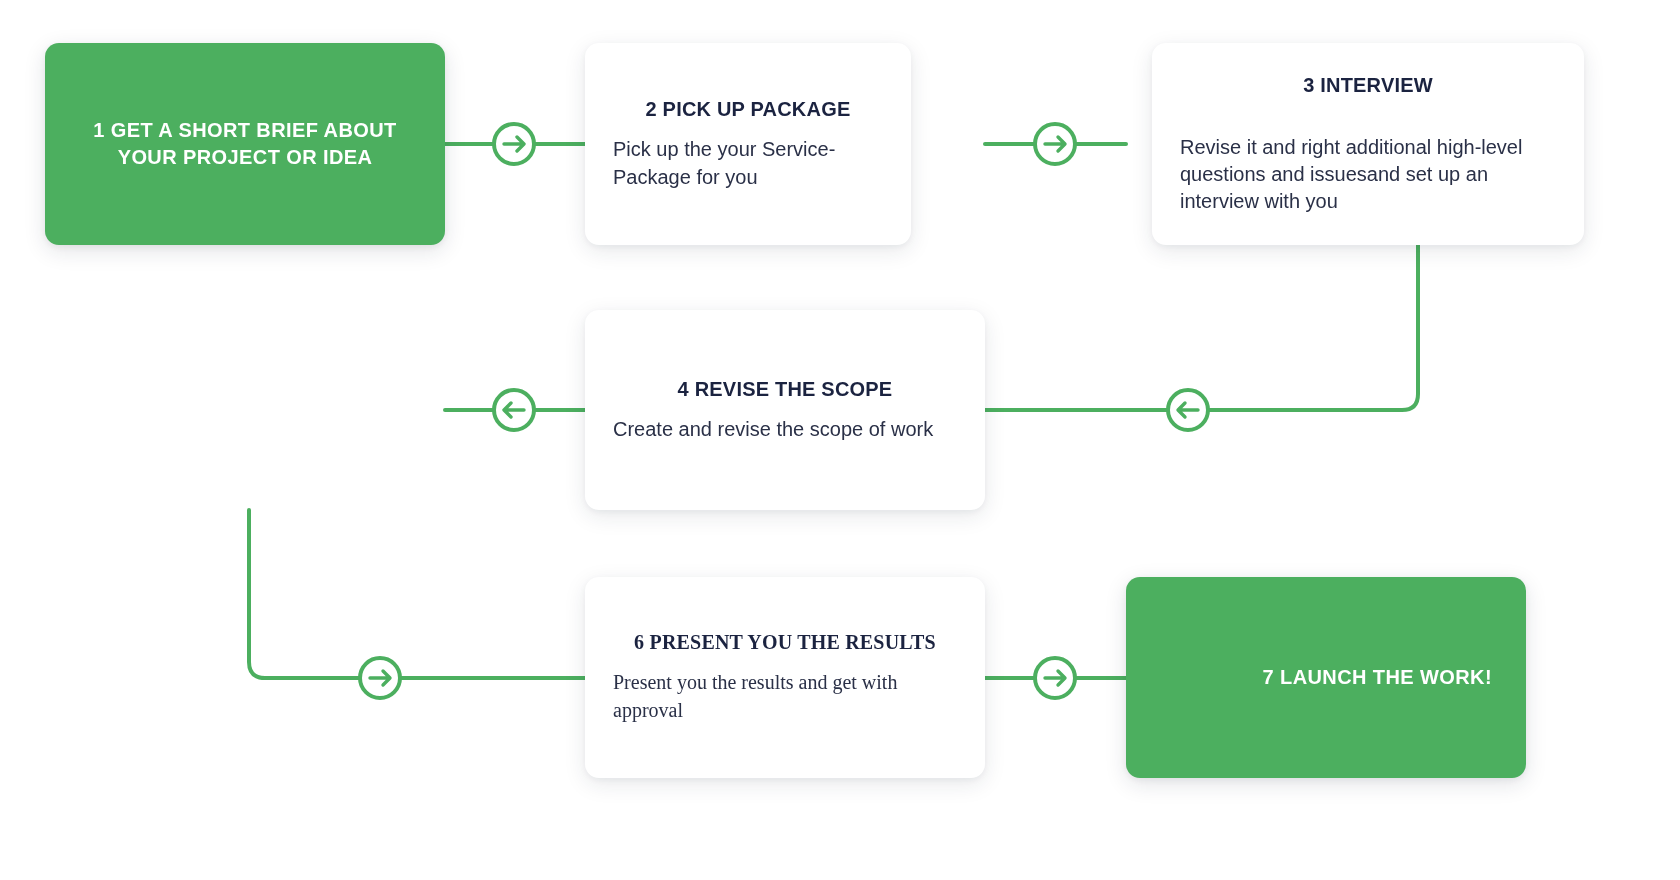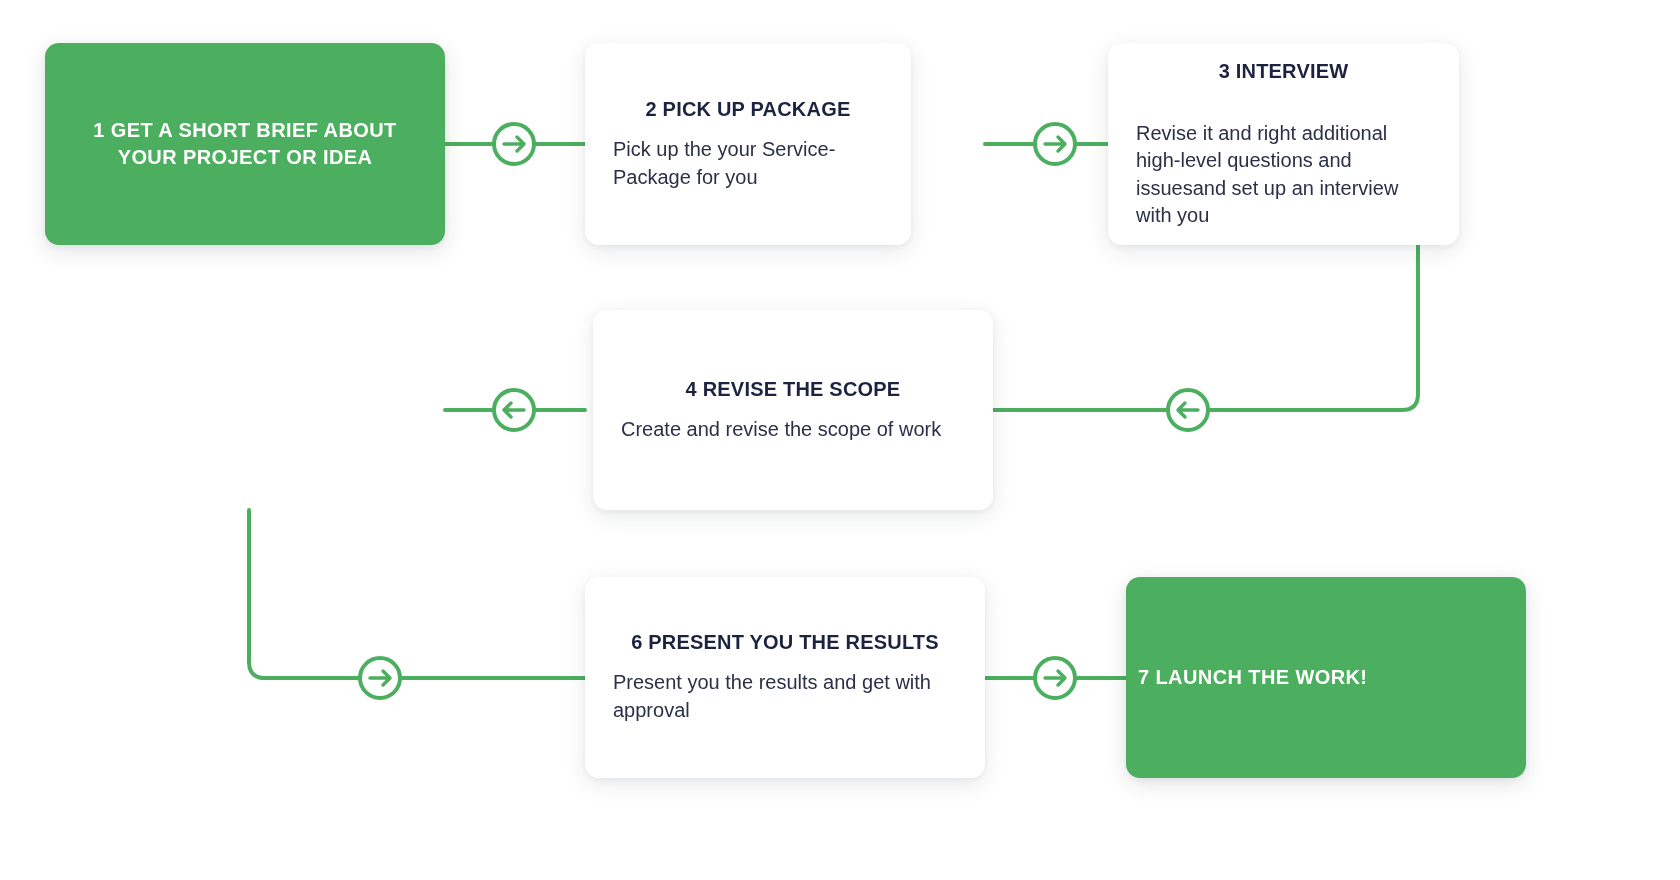--- a/index.html
+++ b/index.html
@@ -48,21 +48,21 @@
     box-shadow: 0 6px 22px rgba(27, 35, 59, 0.10),
                 0 2px 6px rgba(27, 35, 59, 0.05);
     padding: 0 28px;
   }
 
   .card.green {
     background: #4CAF5F;
     box-shadow: 0 6px 22px rgba(27, 35, 59, 0.12),
                 0 2px 6px rgba(27, 35, 59, 0.06);
     padding: 0 34px;
-    align-items: flex-start;
+    align-items: flex-end;
     justify-content: center;
   }
 
   .card-title {
     font-size: 20px;
     font-weight: bold;
     letter-spacing: 0.2px;
     color: #1B2340;
     text-align: center;
     text-transform: uppercase;
@@ -83,24 +83,24 @@
     color: #ffffff;
     margin: 0;
     font-size: 20px;
     letter-spacing: 0.4px;
     line-height: 1.35;
   }
 
   
   #card-1 { left: 45px;   top: 43px;  width: 400px; height: 202px; }
   #card-2 { left: 585px;  top: 43px;  width: 326px; height: 202px; }
-  #card-3 { left: 1108px; top: 43px;  width: 351px; height: 202px; gap: 24px; }
+  #card-3 { left: 1152px; top: 43px;  width: 432px; height: 202px; gap: 24px; }
   #card-5 { left: 45px;   top: 310px; width: 400px; height: 200px; }
-  #card-4 { left: 585px;  top: 310px; width: 400px; height: 200px; margin-left: 8px; }
-  #card-6 { left: 585px;  top: 577px; width: 400px; height: 201px; }
+  #card-4 { left: 585px;  top: 310px; width: 400px; height: 200px; }
+  #card-6 { left: 585px;  top: 577px; width: 400px; height: 201px; font-family: Liberation Serif, serif; }
   #card-7 { left: 1126px; top: 577px; width: 400px; height: 201px; padding-left: 12px; }
 
   #card-3 .card-title { margin-bottom: 12px; }
   #card-3 .card-body  { line-height: 1.36; }
 </style>
 </head>
 <body>
 
 <div id="flow-root">
 

